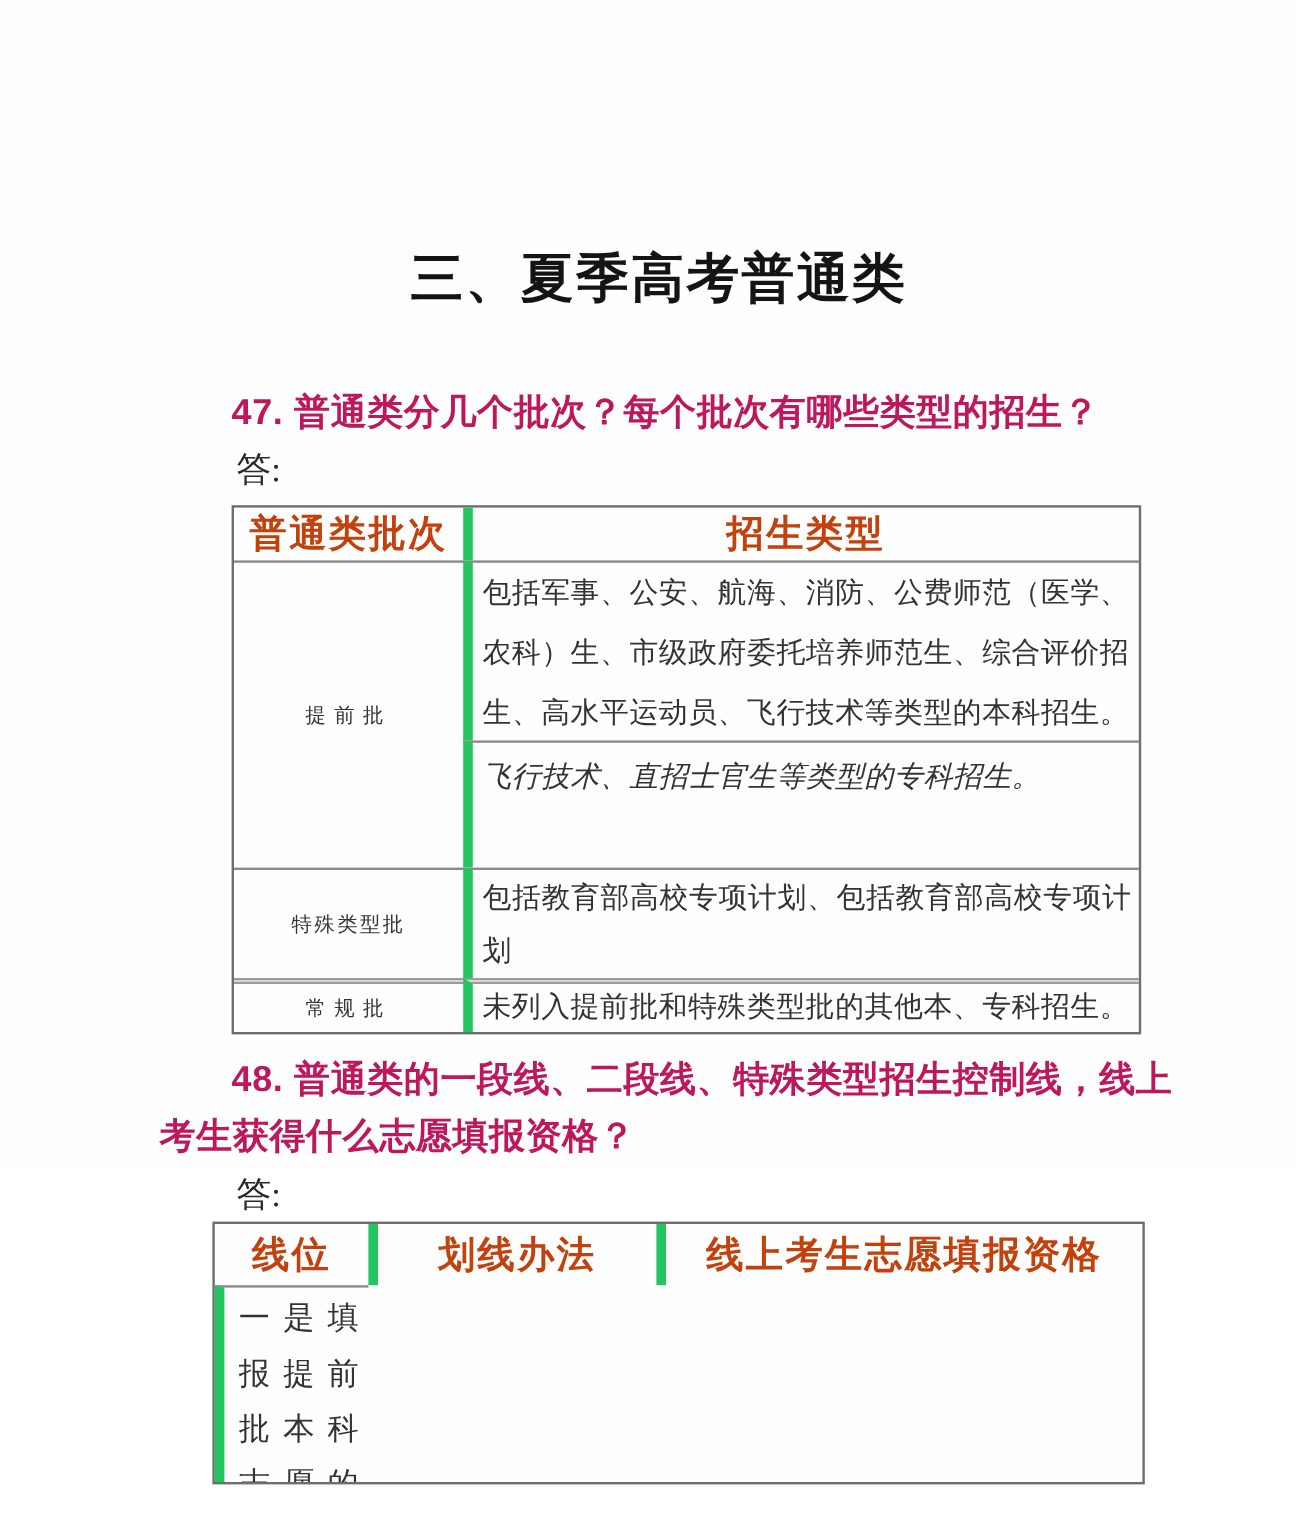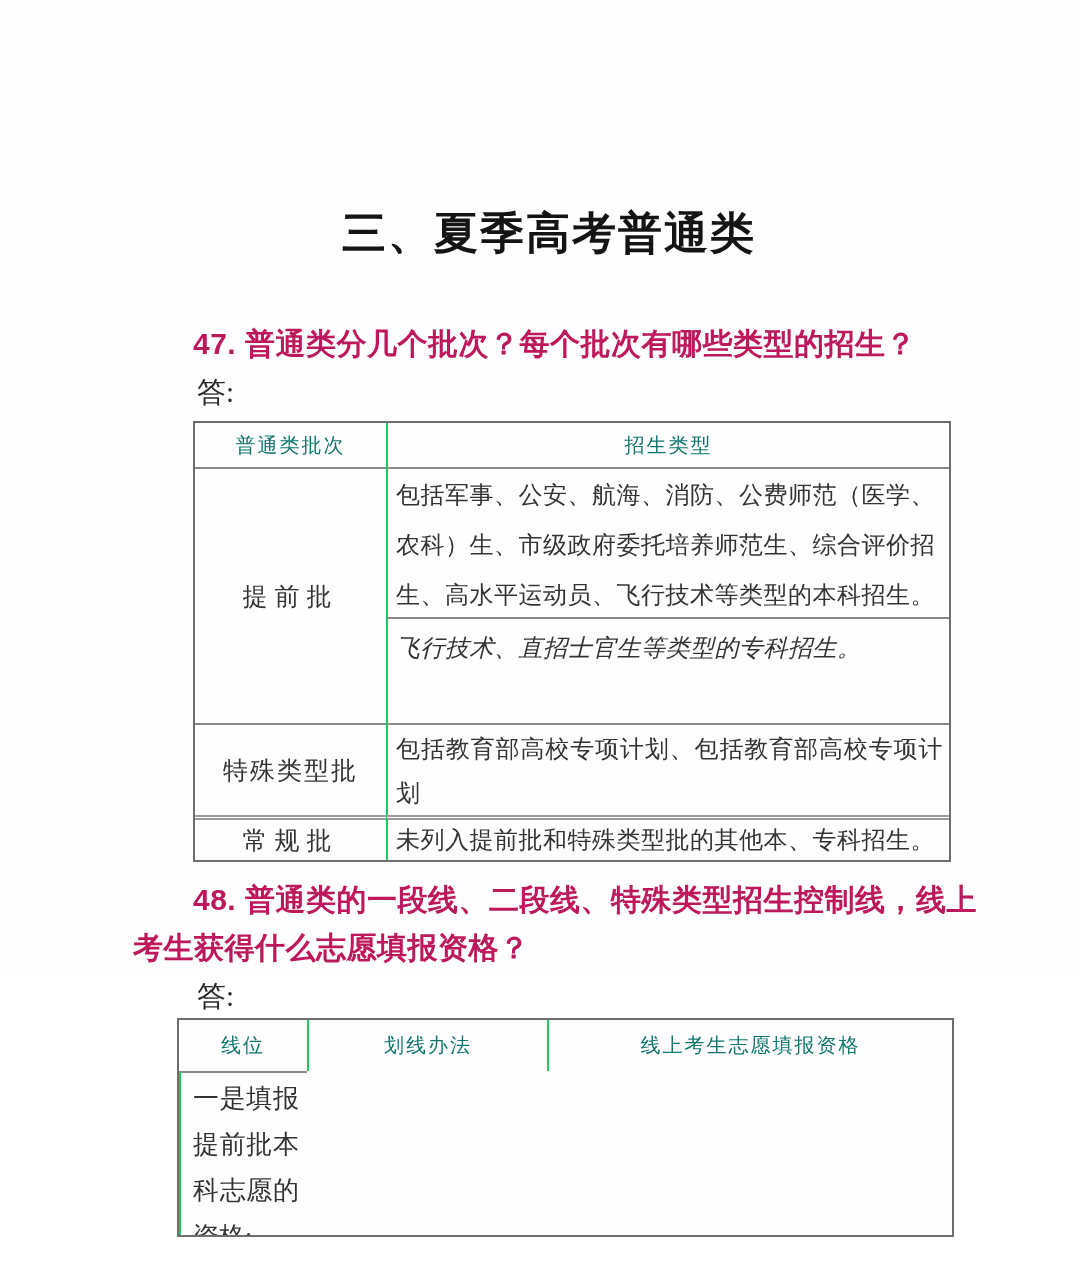--- a/index.html
+++ b/index.html
@@ -43,26 +43,26 @@
   .tbl{
     position:absolute;display:grid;
     border:2px solid #6e6e6e;background:#fefefe;
     color:#2b2b2b;
   }
   .tbl .cell{
     box-sizing:border-box;overflow:hidden;
   }
   .cell.b-top{border-top:2px solid #8a8a8a;}
   .cell.b-top-double{border-top:5px double #9b9b9b;}
-  .cell.b-left{border-left:2px solid #22c55e;}
+  .cell.b-left{border-left:8px solid #22c55e;}
   .cell.center{display:flex;align-items:center;justify-content:center;text-align:center;}
   .cell.head{
-    font-weight:normal;font-size:20px;letter-spacing:2px;color:#0f766e;
+    font-weight:bold;font-size:31px;letter-spacing:2px;color:#c2410c;
   }
-  .cell.label{font-size:25px;letter-spacing:7px;color:#333;}
+  .cell.label{font-size:17px;letter-spacing:7px;color:#333;}
   .cell.label-tight{letter-spacing:2px;}
   .cell.text{
     white-space:pre-line;font-size:24px;color:#333;
     padding:1px 6px 0 8px;line-height:50px;letter-spacing:0.5px;
     text-align:justify;
   }
 
   .tbl1{
     left:193px;top:421px;width:754px;
     grid-template-columns:191px 1fr;

